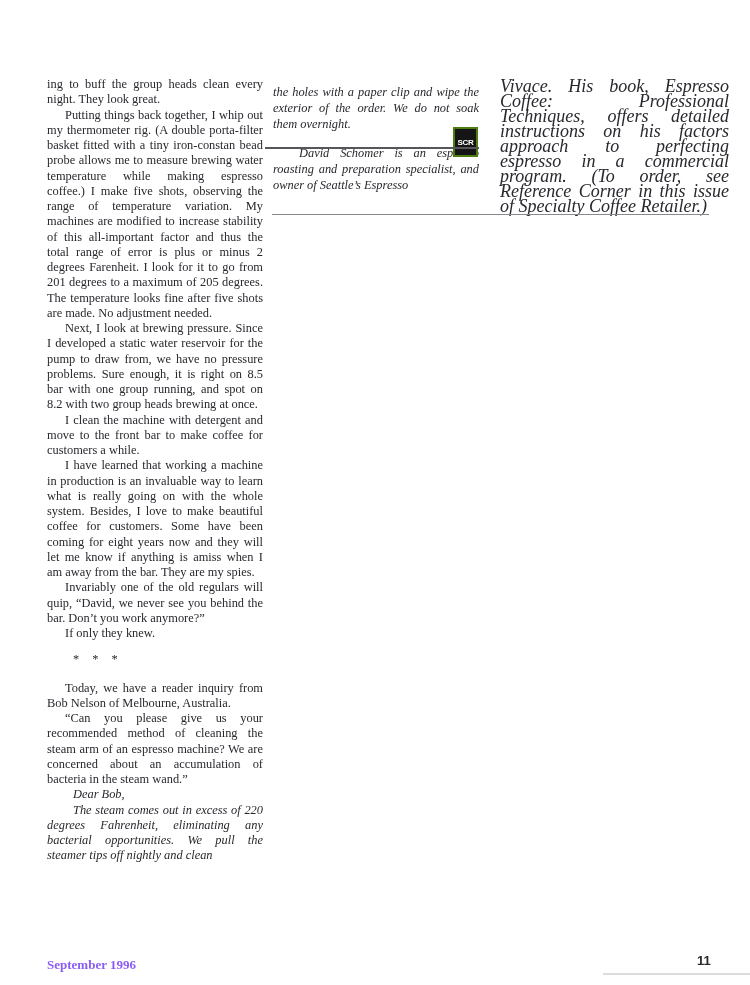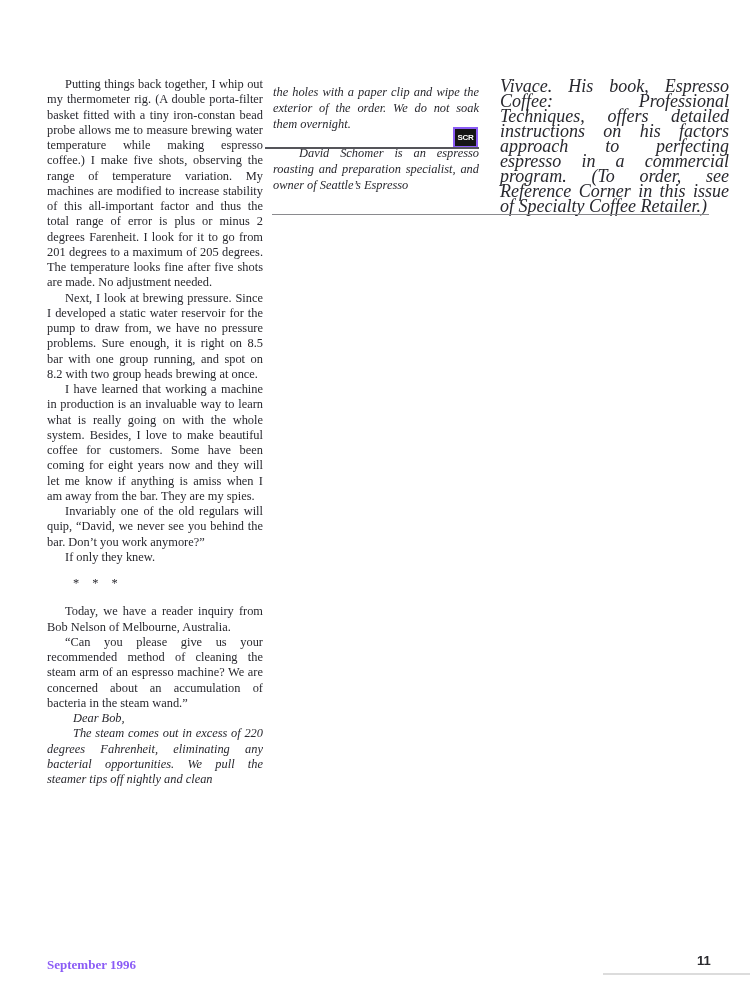--- a/index.html
+++ b/index.html
@@ -46,23 +46,23 @@
   .rule {
     position: absolute;
     background: #55555a;
   }
   .rule-mid { left: 265px; top: 147px; width: 214px; height: 2px; }
   .rule-long { left: 272px; top: 214px; width: 437px; height: 1px; background: #8a8a8e; }
   .rule-footer-faint { left: 603px; top: 973px; width: 147px; height: 2px; background: #dcdcdc; }
   .scr-badge {
     position: absolute;
     left: 453px; top: 127px;
-    width: 25px; height: 21px;
+    width: 25px; height: 30px;
     background: #151515;
-    border: 2px solid #8b5cf6;
+    border: 2px solid #4d7c0f;
     display: flex;
     align-items: center;
     justify-content: center;
     font-family: "Liberation Sans", sans-serif;
     font-style: normal;
     font-weight: bold;
     font-size: 8px;
     letter-spacing: -0.3px;
     color: #ffffff;
   }
@@ -82,22 +82,24 @@
     font-weight: 600;
     color: #2a2a2e;
   }
 </style>
 </head>
 <body>
 
 <div class="page">
 
   <div class="col col-left">
+    <p>ing to buff the group heads clean every night. They look great.</p>
     <p class="indent">Putting things back together, I whip out my thermometer rig. (A double porta-filter basket fitted with a tiny iron-constan bead probe allows me to measure brewing water temperature while making espresso coffee.) I make five shots, observing the range of temperature variation. My machines are modified to increase stability of this all-important factor and thus the total range of error is plus or minus 2 degrees Farenheit. I look for it to go from 201 degrees to a maximum of 205 degrees. The temperature looks fine after five shots are made. No adjustment needed.</p>
     <p class="indent">Next, I look at brewing pressure. Since I developed a static water reservoir for the pump to draw from, we have no pressure problems. Sure enough, it is right on 8.5 bar with one group running, and spot on 8.2 with two group heads brewing at once.</p>
+    <p class="indent">I clean the machine with detergent and move to the front bar to make coffee for customers a while.</p>
     <p class="indent">I have learned that working a machine in production is an invaluable way to learn what is really going on with the whole system. Besides, I love to make beautiful coffee for customers. Some have been coming for eight years now and they will let me know if anything is amiss when I am away from the bar. They are my spies.</p>
     <p class="indent">Invariably one of the old regulars will quip, “David, we never see you behind the bar. Don’t you work anymore?”</p>
     <p class="indent">If only they knew.</p>
     <p class="stars">* * *</p>
     <p class="indent">Today, we have a reader inquiry from Bob Nelson of Melbourne, Australia.</p>
     <p class="indent">“Can you please give us your recommended method of cleaning the steam arm of an espresso machine? We are concerned about an accumulation of bacteria in the steam wand.”</p>
     <p class="indent-lg italic gap-top">Dear Bob,</p>
     <p class="indent-lg italic">The steam comes out in excess of 220 degrees Fahrenheit, eliminating any bacterial opportunities. We pull the steamer tips off nightly and clean</p>
   </div>
 

